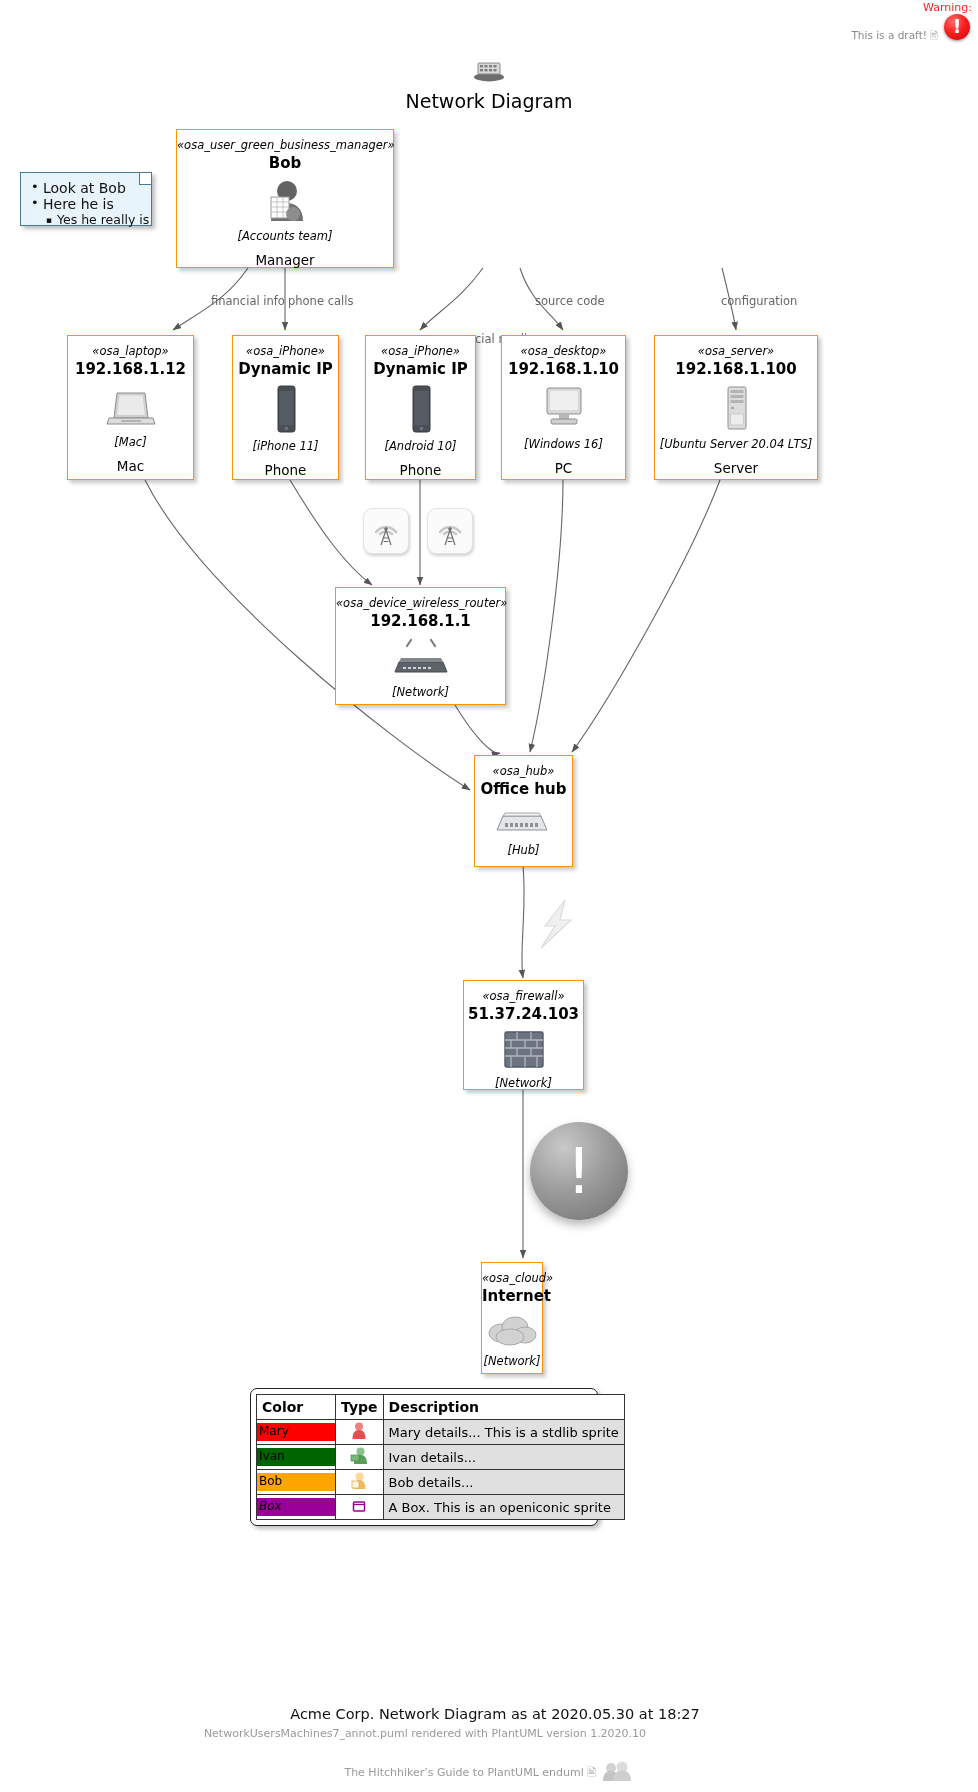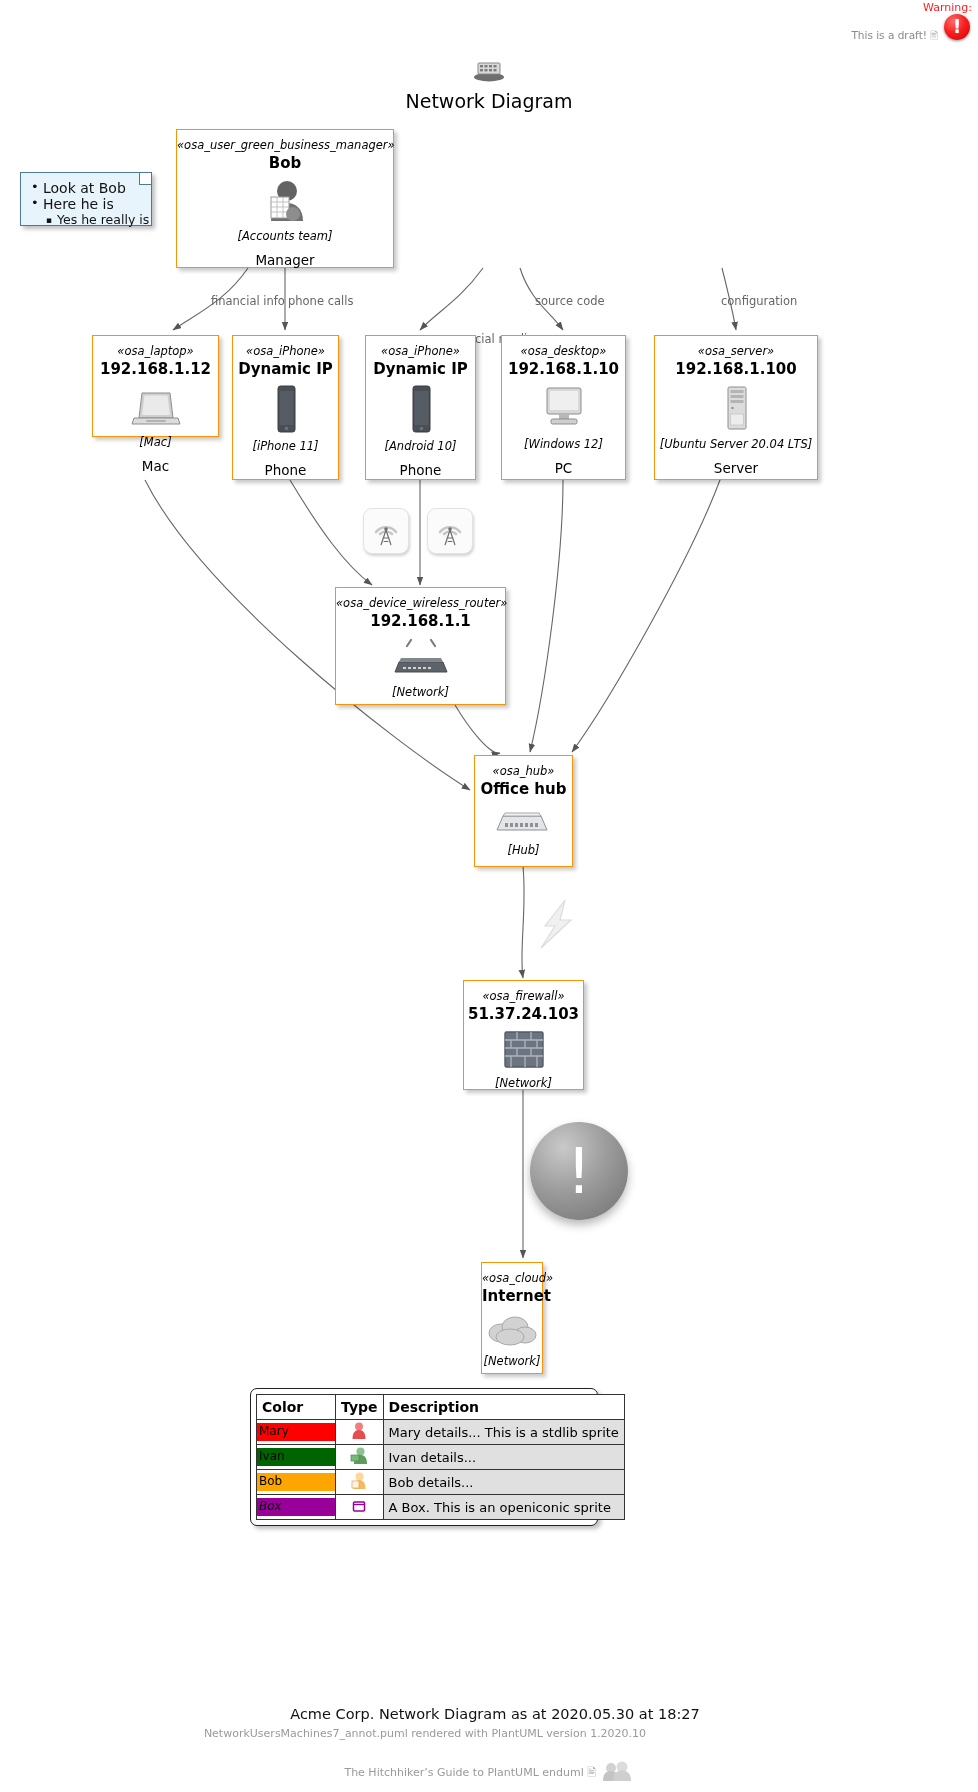--- a/index.html
+++ b/index.html
@@ -166,21 +166,21 @@
   </div>
 
 
 
   <div class="elabel" style="left:211px;top:294px;">financial info</div>
   <div class="elabel" style="left:288px;top:294px;">phone calls</div>
   <div class="elabel" style="left:462px;top:294px;margin-top:38px;">social media</div>
   <div class="elabel" style="left:535px;top:294px;">source code</div>
   <div class="elabel" style="left:721px;top:294px;">configuration</div>
 
-  <div class="node" style="left:92px;top:335px;width:127px;height:102px;">
+  <div class="node" style="left:67px;top:335px;width:127px;height:145px;">
     <div class="stereo">«osa_laptop»</div>
     <div class="nname">192.168.1.12</div>
     <div class="sprite">
       <svg width="56" height="46" viewBox="0 0 56 46">
         <path d="M14,9 L42,9 L45,34 L11,34 Z" fill="#cfcfcf" stroke="#8d8d8d" stroke-width="1"></path>
         <path d="M16.5,11.5 L39.5,11.5 L42,31 L14,31 Z" fill="#eaeaea"></path>
         <path d="M6,34 L50,34 L52,40 L4,40 Z" fill="#dcdcdc" stroke="#8d8d8d" stroke-width="1"></path>
         <rect x="18" y="36" width="20" height="2" rx="1" fill="#b2b2b2"></rect>
       </svg>
     </div>
@@ -220,21 +220,21 @@
     <div class="stereo">«osa_desktop»</div>
     <div class="nname">192.168.1.10</div>
     <div class="sprite">
       <svg width="52" height="48" viewBox="0 0 52 48">
         <rect x="9" y="4" width="34" height="26" rx="2" fill="#d8d8d8" stroke="#8d8d8d" stroke-width="1"></rect>
         <rect x="12" y="7" width="28" height="19" fill="#efefef"></rect>
         <rect x="21" y="30" width="10" height="5" fill="#b8b8b8"></rect>
         <rect x="13" y="35" width="26" height="5" rx="1.5" fill="#cfcfcf" stroke="#8d8d8d" stroke-width="1"></rect>
       </svg>
     </div>
-    <div class="desc">[Windows 12]</div>
+    <div class="desc">[Windows 16]</div>
     <div class="role">PC</div>
   </div>
 
   <div class="node" style="left:654px;top:335px;width:164px;height:145px;">
     <div class="stereo">«osa_server»</div>
     <div class="nname">192.168.1.100</div>
     <div class="sprite">
       <svg width="36" height="48" viewBox="0 0 36 48">
         <rect x="10" y="3" width="18" height="42" rx="1.5" fill="#dcdcdc" stroke="#8d8d8d" stroke-width="1"></rect>
         <rect x="12.5" y="6" width="13" height="3" fill="#b4b4b4"></rect>

